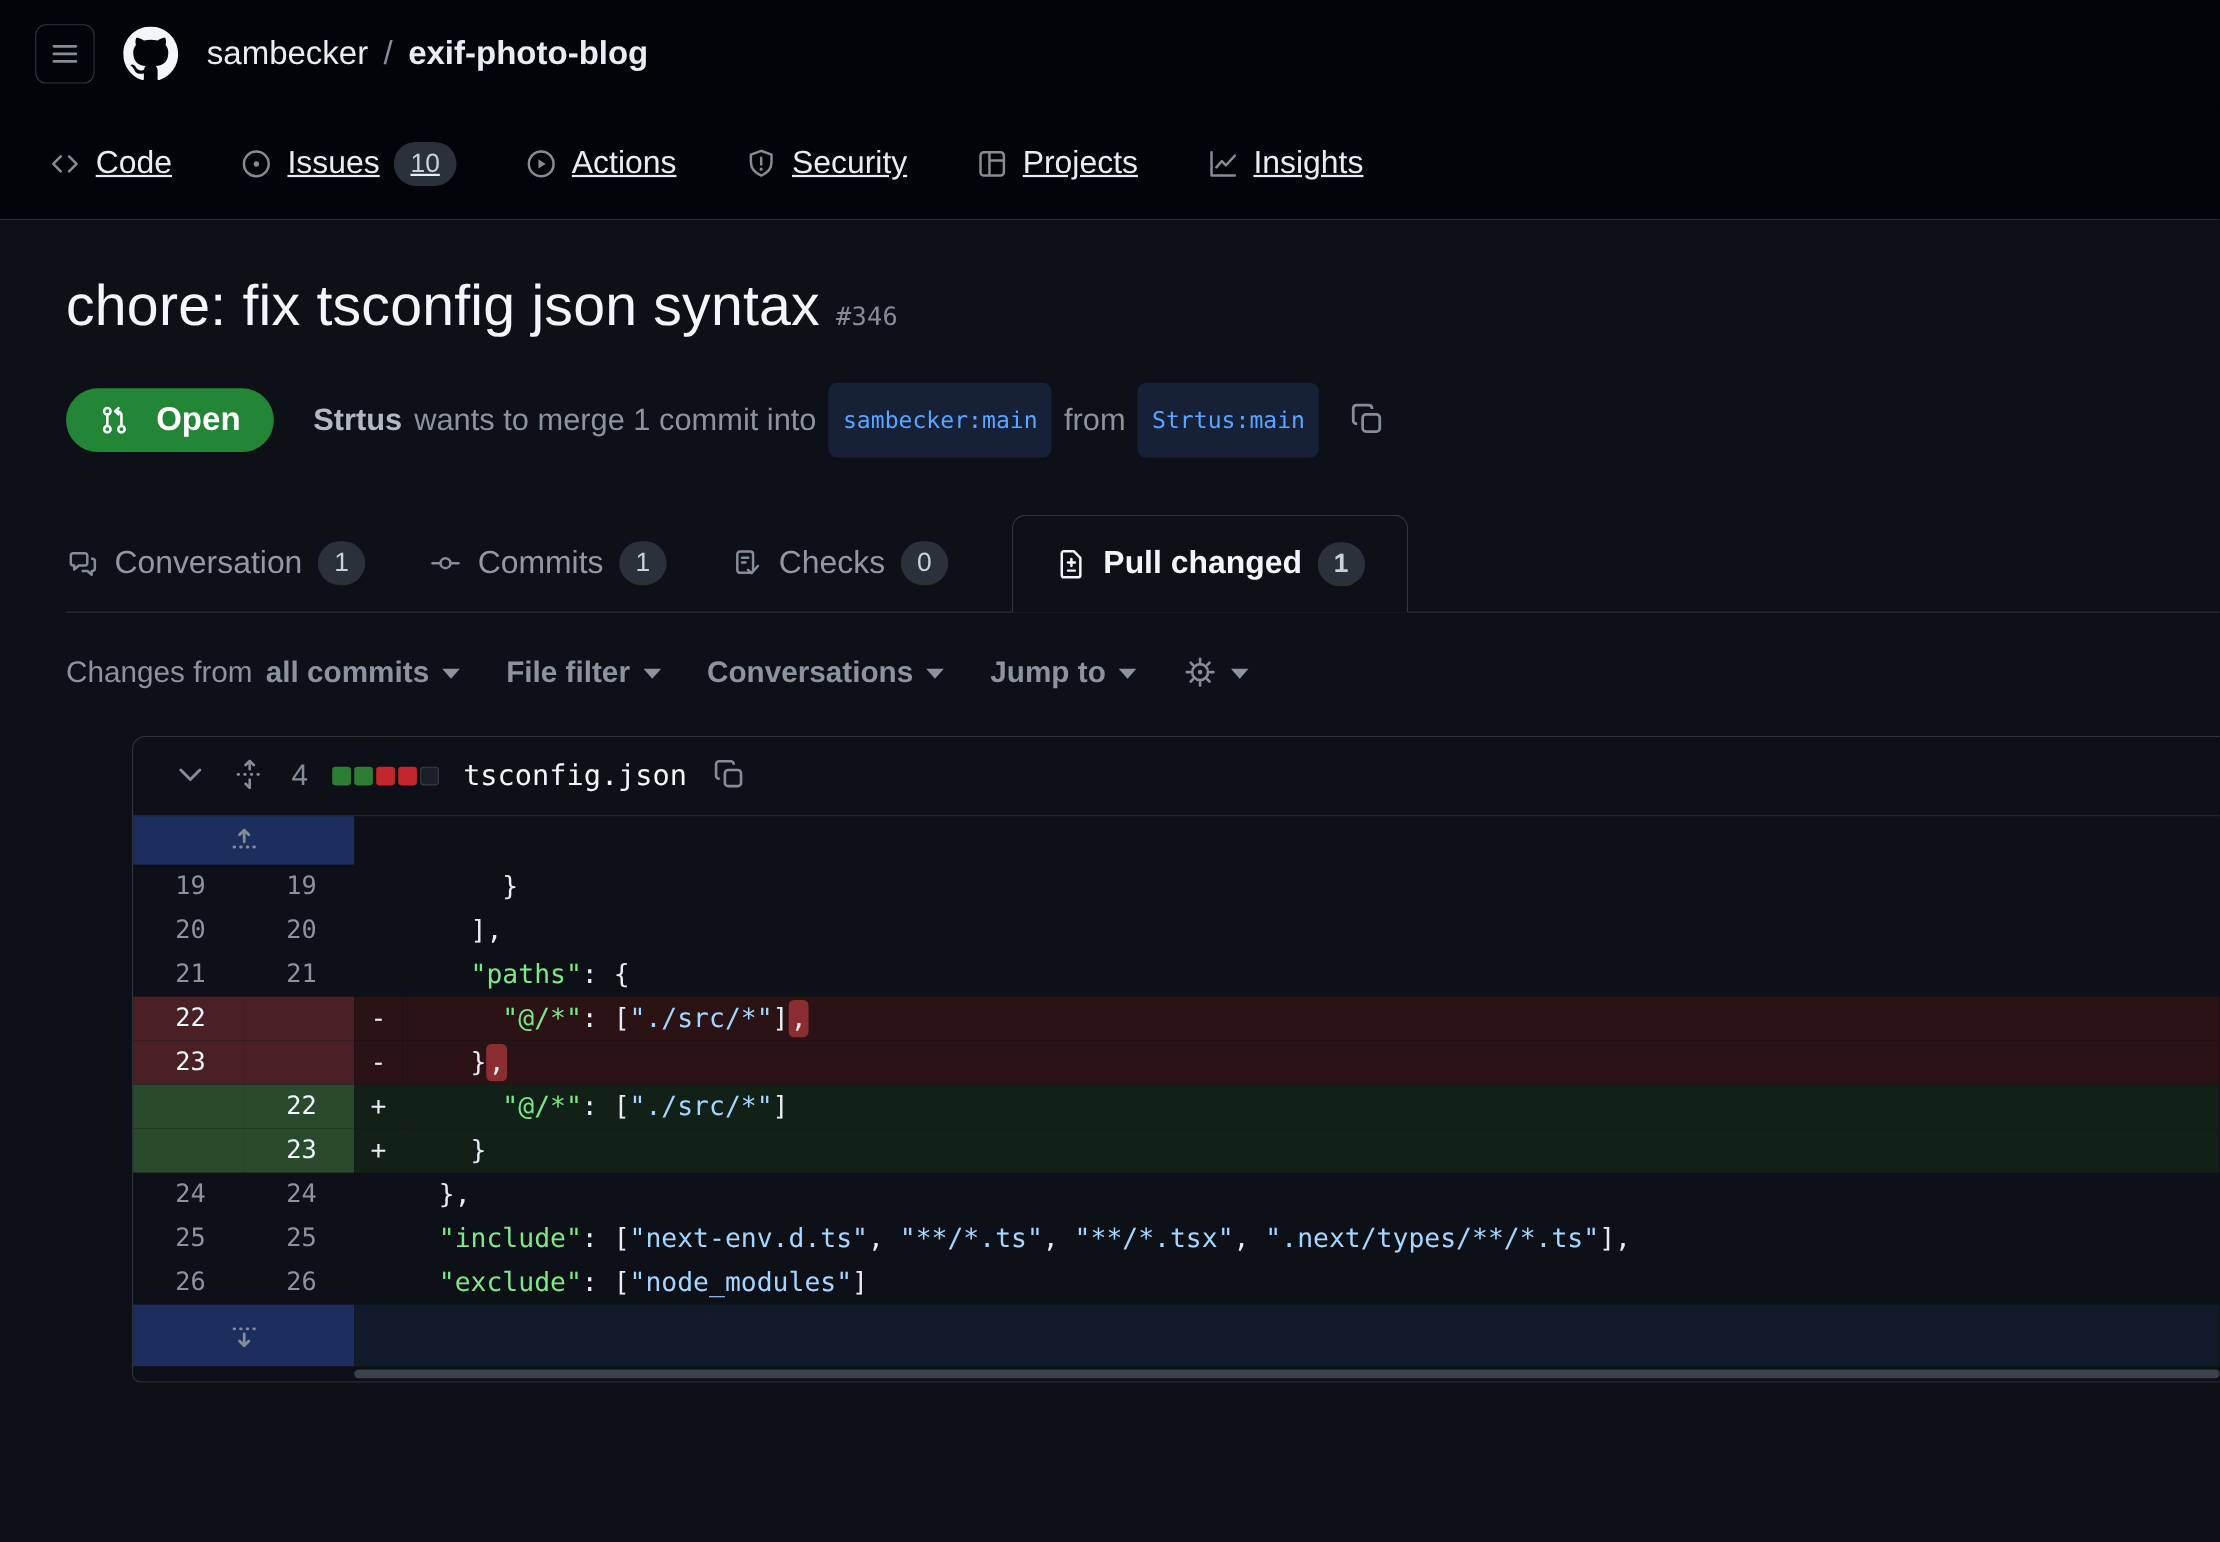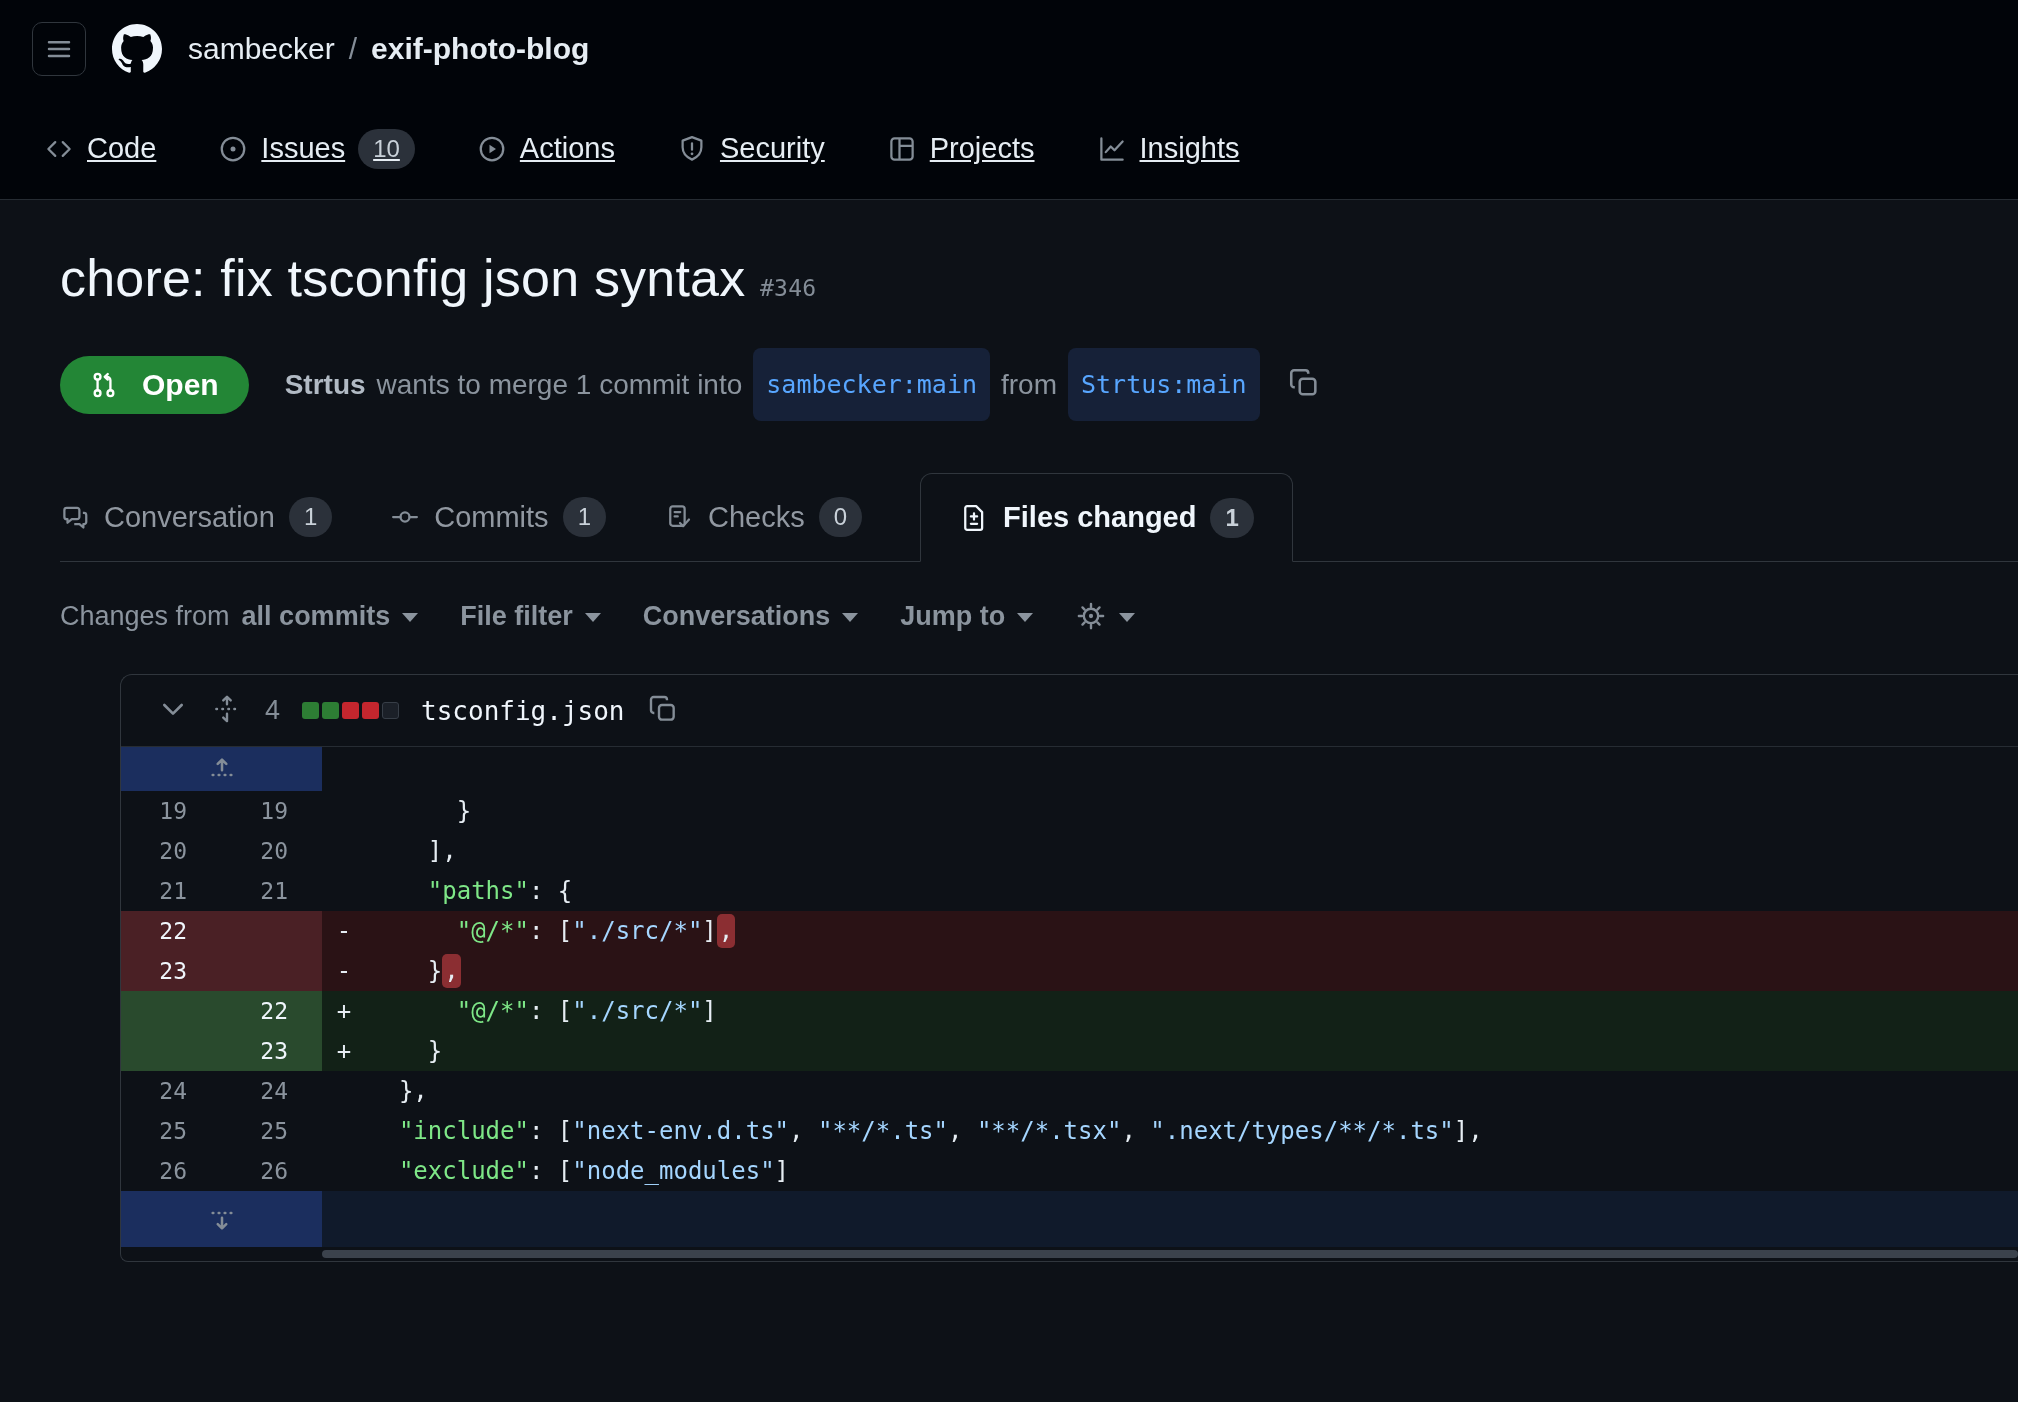--- a/index.html
+++ b/index.html
@@ -42,21 +42,21 @@
 
   
   .content{padding-left:60px;}
   .pr-title{margin-top:48px;font-size:52px;font-weight:400;color:var(--fg-bright);letter-spacing:.2px;}
   .pr-title .num{color:var(--muted);font-weight:400;}
   .pr-meta{margin-top:40px;display:flex;align-items:center;}
   .state-badge{display:inline-flex;align-items:center;gap:24px;background:var(--green);color:#fff;
     font-size:30px;font-weight:700;padding:0 30px;height:58px;border-radius:29px;}
   .meta-text{margin-left:36px;font-size:28px;color:var(--muted2);display:flex;align-items:center;gap:11px;}
   .meta-text .author{color:#b1bac4;font-weight:700;}
-  .ref-label{font-family:"DejaVu Sans Mono",monospace;font-size:25px;color:var(--blue);
+  .ref-label{font-family:"DejaVu Sans Mono",monospace;font-size:21px;color:var(--blue);
     background:var(--ref-bg);padding:22px 13px;border-radius:8px;}
   .copy-btn{background:none;border:none;color:var(--muted);margin-left:16px;cursor:pointer;padding:0;}
 
   
   .pr-tabs{margin-top:52px;display:flex;align-items:stretch;height:89px;border-bottom:1px solid var(--border);padding-left:0;}
   .pr-tab{display:flex;align-items:center;gap:14px;font-size:29px;color:#9198a1;margin-right:58px;cursor:pointer;}
   .pr-tab .count{background:var(--counter);color:var(--counter-fg);font-size:24px;line-height:1;padding:8px 15px;border-radius:22px;}
   .pr-tab.active{border:1px solid var(--border);border-bottom:1px solid var(--bg);border-radius:12px 12px 0 0;
     background:var(--bg);padding:0 38px;margin-right:0;margin-bottom:-1px;color:var(--fg-bright);font-weight:700;}
   .pr-tab.active .oi{color:var(--fg-bright);}
@@ -253,21 +253,21 @@
       <span>Checks</span>
       <span class="count">0</span>
     </a>
     <a class="pr-tab active">
       <span class="oi">
         <svg width="30" height="30" viewBox="0 0 24 24" fill="none" stroke="currentColor" stroke-width="1.8" stroke-linecap="round" stroke-linejoin="round">
             <path d="M6.5 2.5h7.2L18.5 7.3V20a1.5 1.5 0 0 1-1.5 1.5H6.5A1.5 1.5 0 0 1 5 20V4a1.5 1.5 0 0 1 1.5-1.5z"></path>
             <path d="M12 8.2v5M9.5 10.7h5M9.5 16.6h5"></path>
           </svg>
       </span>
-      <span>Files changed</span>
+      <span>Pull changed</span>
       <span class="count">1</span>
     </a>
   </nav>
 
   <div class="diff-toolbar">
     <span class="tb-item">
       <span>Changes from</span>
       <b>all commits</b>
       <span class="caret"></span>
     </span>

